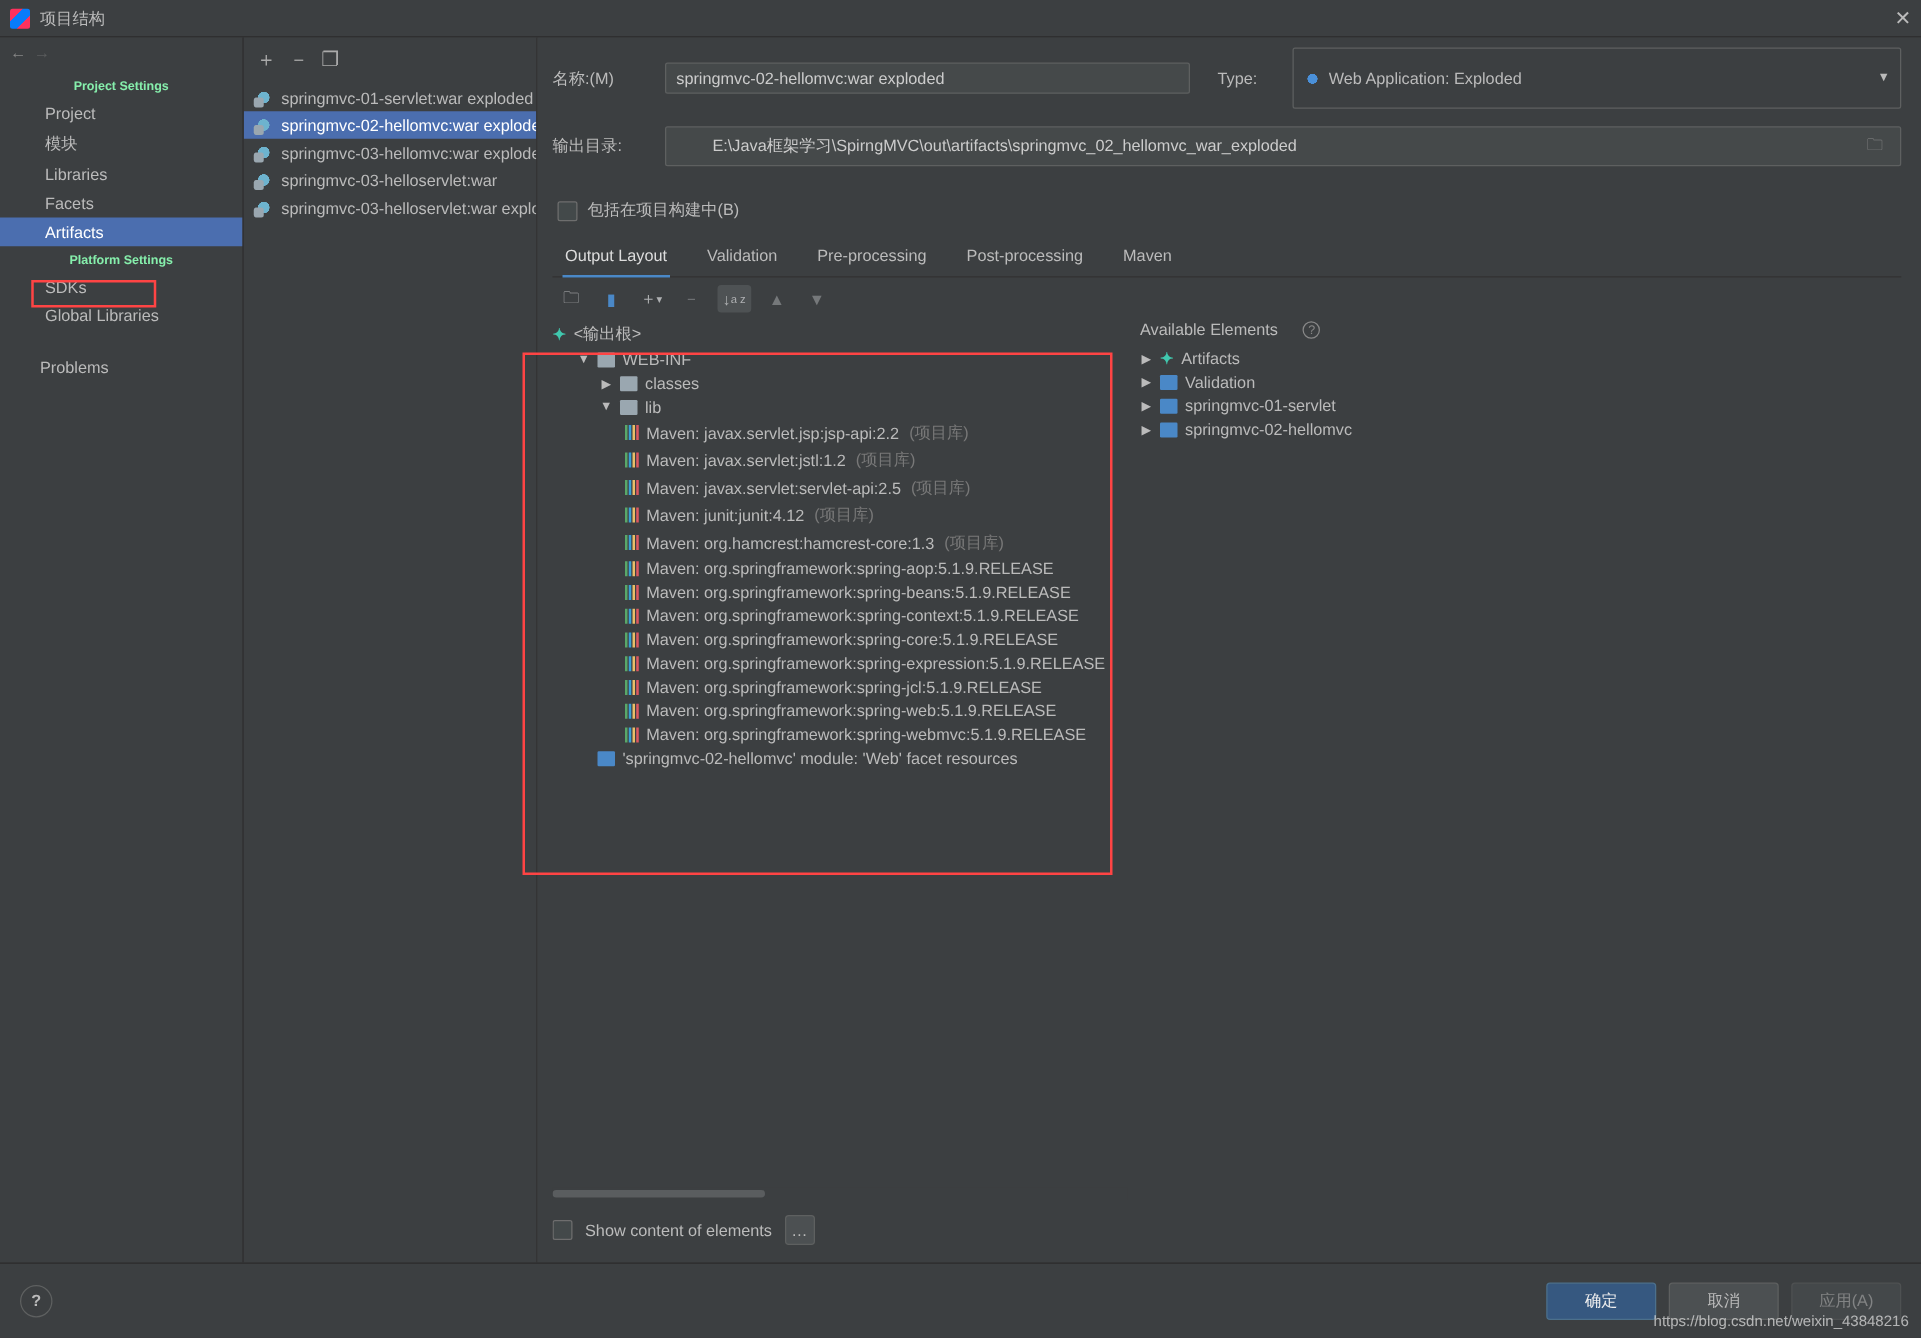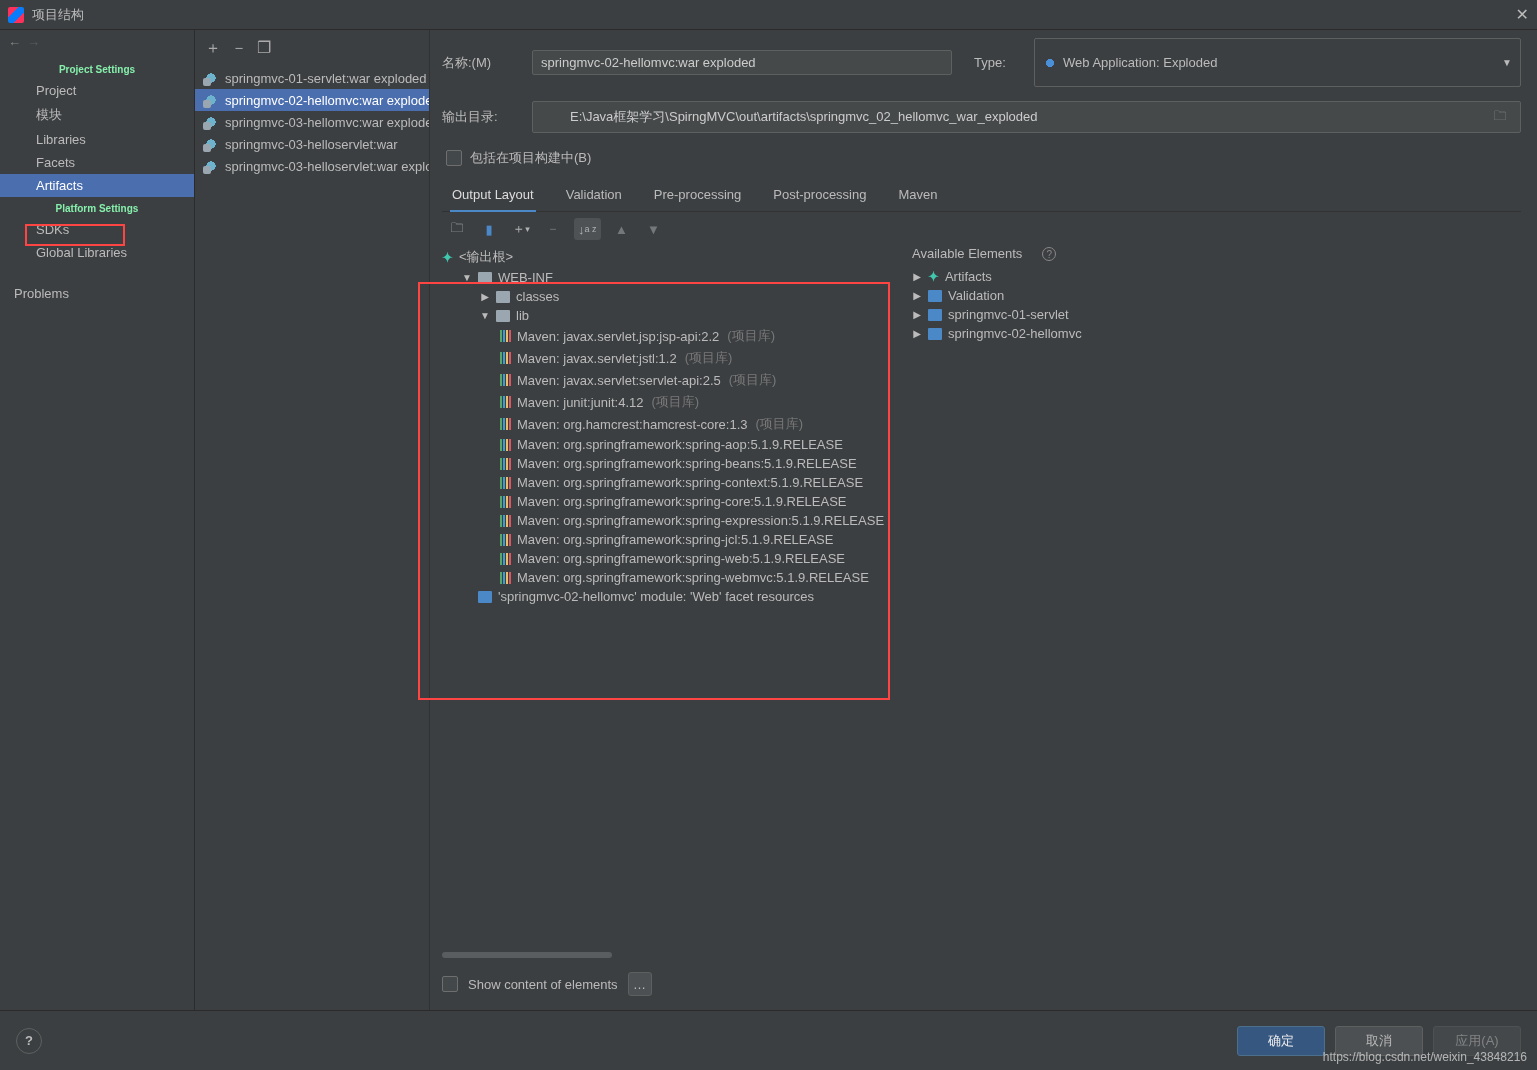--- a/index.html
+++ b/index.html
@@ -25,21 +25,21 @@
 .form-row { display:flex; align-items:center; gap:10px; margin-bottom:14px; }
 .form-label { width:80px; color:#bbb; }
 .text-input { background:#45494a; border:1px solid #5e6060; color:#ccc; padding:4px 8px; font-size:13px; border-radius:2px; }
 .name-input { flex:0 0 420px; }
 .type-label { width:50px; color:#bbb; margin-left:12px; }
 .type-select { flex:1; background:#3c3f41; border:1px solid #5e6060; color:#bbb; padding:16px 8px; display:flex; align-items:center; gap:6px; border-radius:2px; }
 .type-select .dd-arrow { margin-left:auto; font-size:10px; }
 .web-icon { width:14px; height:14px; background:radial-gradient(circle,#4a90d9 40%,transparent 42%); border-radius:50%; position:relative; }
 .out-input { flex:1; display:flex; align-items:center;padding-left:37px; }
 .out-input .folder-btn { width:24px; text-align:center; color:#888; }
-.checkbox-row { display:flex; align-items:center; gap:8px; margin:2px 0 14px 4px; }
+.checkbox-row { display:flex; align-items:flex-end; gap:8px; margin:12px 0 14px 4px; }
 .checkbox { width:16px; height:16px; border:1px solid #6e6e6e; border-radius:2px; background:#43494a; }
 .tabs { display:flex; gap:28px; border-bottom:1px solid #323232; padding:0 8px; }
 .tab { padding:6px 2px 8px; color:#bbb; cursor:pointer; }
 .tab.active { color:#ddd; border-bottom:2px solid #4a88c7; margin-bottom:-1px; }
 .tab-toolbar { display:flex; align-items:center; gap:10px; padding:6px 4px; color:#afb1b3; }
 .tab-toolbar .btn { width:22px; height:22px; display:flex; align-items:center; justify-content:center; cursor:pointer; }
 .tab-toolbar .sort-btn { background:#4e5254; border-radius:3px; padding:0 4px; height:22px; display:flex; align-items:center; }
 .content-split { display:flex; flex:1; overflow:hidden; }
 .tree-panel { flex:0 0 460px; overflow:hidden; display:flex; flex-direction:column; }
 .tree-scroll { flex:1; overflow:hidden; }
@@ -93,21 +93,21 @@
     <div class="section-header">Project Settings</div>
     <div class="sbitem">Project</div>
     <div class="sbitem">模块</div>
     <div class="sbitem">Libraries</div>
     <div class="sbitem">Facets</div>
     <div class="sbitem selected">Artifacts</div>
     <div class="section-header">Platform Settings</div>
     <div class="sbitem">SDKs</div>
     <div class="sbitem">Global Libraries</div>
     <div style="height:18px"></div>
-    <div class="sbitem" style="padding-left:14px">Problems</div>
+    <div class="sbitem" style="padding-left:32px">Problems</div>
   </div>
   <div class="red-outline-side"></div>
 
   <div class="mid-list">
     <div class="mid-toolbar">
       <span>＋</span>
       <span>－</span>
       <span>❐</span>
     </div>
     <div id="mid-items">

